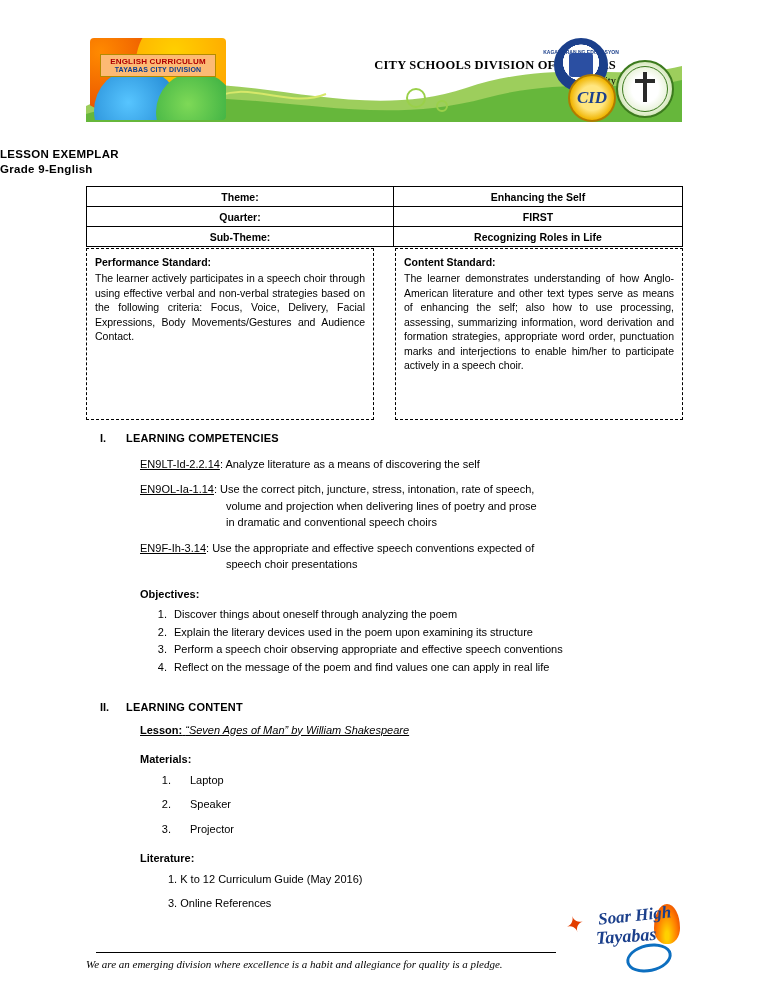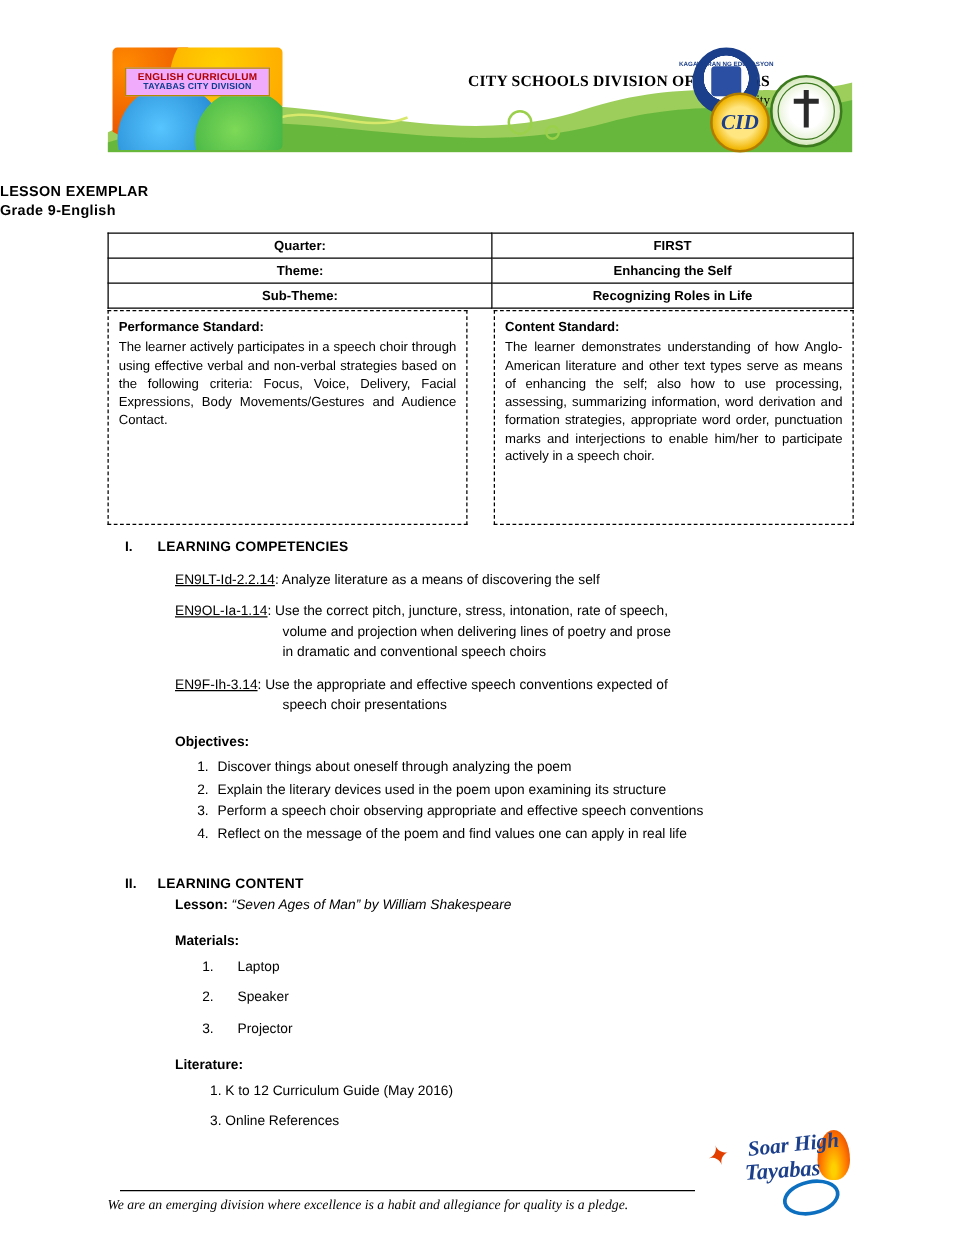--- a/index.html
+++ b/index.html
@@ -60,21 +60,21 @@
   .logo-left .b1 { left: -22px; top: -18px; width: 92px; height: 92px; background: radial-gradient(circle at 35% 35%, #ff8a00, #e23e00); }
   .logo-left .b2 { left: 46px; top: -24px; width: 96px; height: 96px; background: radial-gradient(circle at 40% 40%, #ffd000, #ff9a00); }
   .logo-left .b3 { left: 4px; top: 30px; width: 86px; height: 86px; background: radial-gradient(circle at 40% 40%, #57c5ff, #0d6fc0); }
   .logo-left .b4 { left: 66px; top: 34px; width: 80px; height: 80px; background: radial-gradient(circle at 40% 40%, #7ed957, #1e9e3a); }
   .logo-badge {
     position: absolute;
     left: 10px;
     top: 16px;
     width: 114px;
     padding: 2px 0;
-    background: #f0abfc;
+    background: #fdba74;
     border: 1px solid #b38b00;
     text-align: center;
     font-size: 8px;
     font-weight: bold;
     color: #b00000;
     line-height: 1.15;
     letter-spacing: .2px;
   }
   .logo-badge .l2 {
     color: #0a3d91;
@@ -247,20 +247,22 @@
   ol.objlist {
     margin: 4px 0 0 0;
     padding-left: 30px;
   }
   ol.objlist li {
     margin-bottom: 1px;
     text-align: justify;
     padding-left: 4px;
   }
   .lesson-line {
+    margin-top: 6px;
+    text-decoration: underline;
   }
   .lesson-line b { font-weight: bold; }
   .lesson-line i { font-style: italic; }
   ol.matlist {
     margin: 4px 0 0 0;
     padding-left: 34px;
   }
   ol.matlist li {
     margin-bottom: 8px;
     padding-left: 16px;
@@ -385,26 +387,26 @@
   </div>
 
   <div class="doc-title">
     <div>LESSON EXEMPLAR</div>
     <div class="line2">Grade 9-English</div>
   </div>
 
   <table class="qtable">
     <tbody>
         <tr>
+      <td class="left">Theme:</td>
+      <td>Enhancing the Self</td>
+    </tr>
+    <tr>
       <td class="left">Quarter:</td>
       <td>FIRST</td>
-    </tr>
-    <tr>
-      <td class="left">Theme:</td>
-      <td>Enhancing the Self</td>
     </tr>
     <tr>
       <td class="left">Sub-Theme:</td>
       <td>Recognizing Roles in Life</td>
     </tr>
   </tbody>
     </table>
 
   <div class="std-row">
     <div class="std-box right-box">

